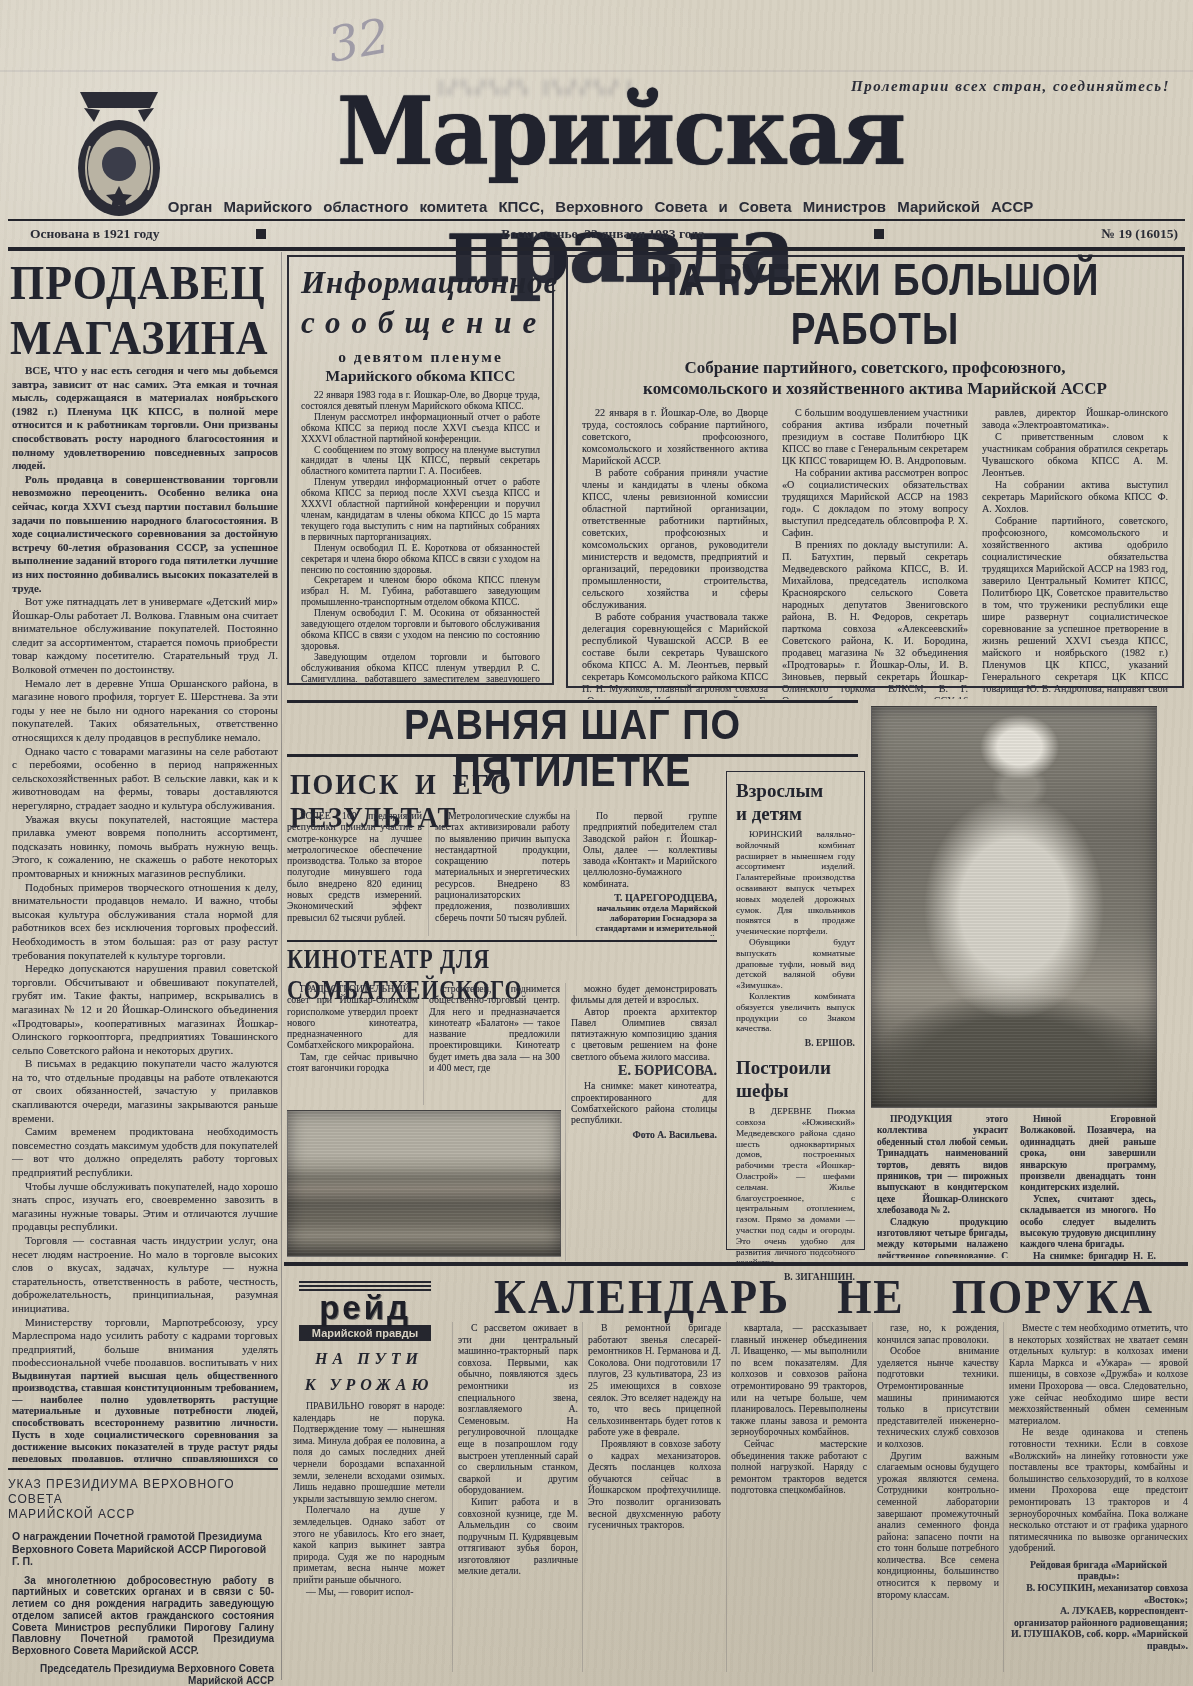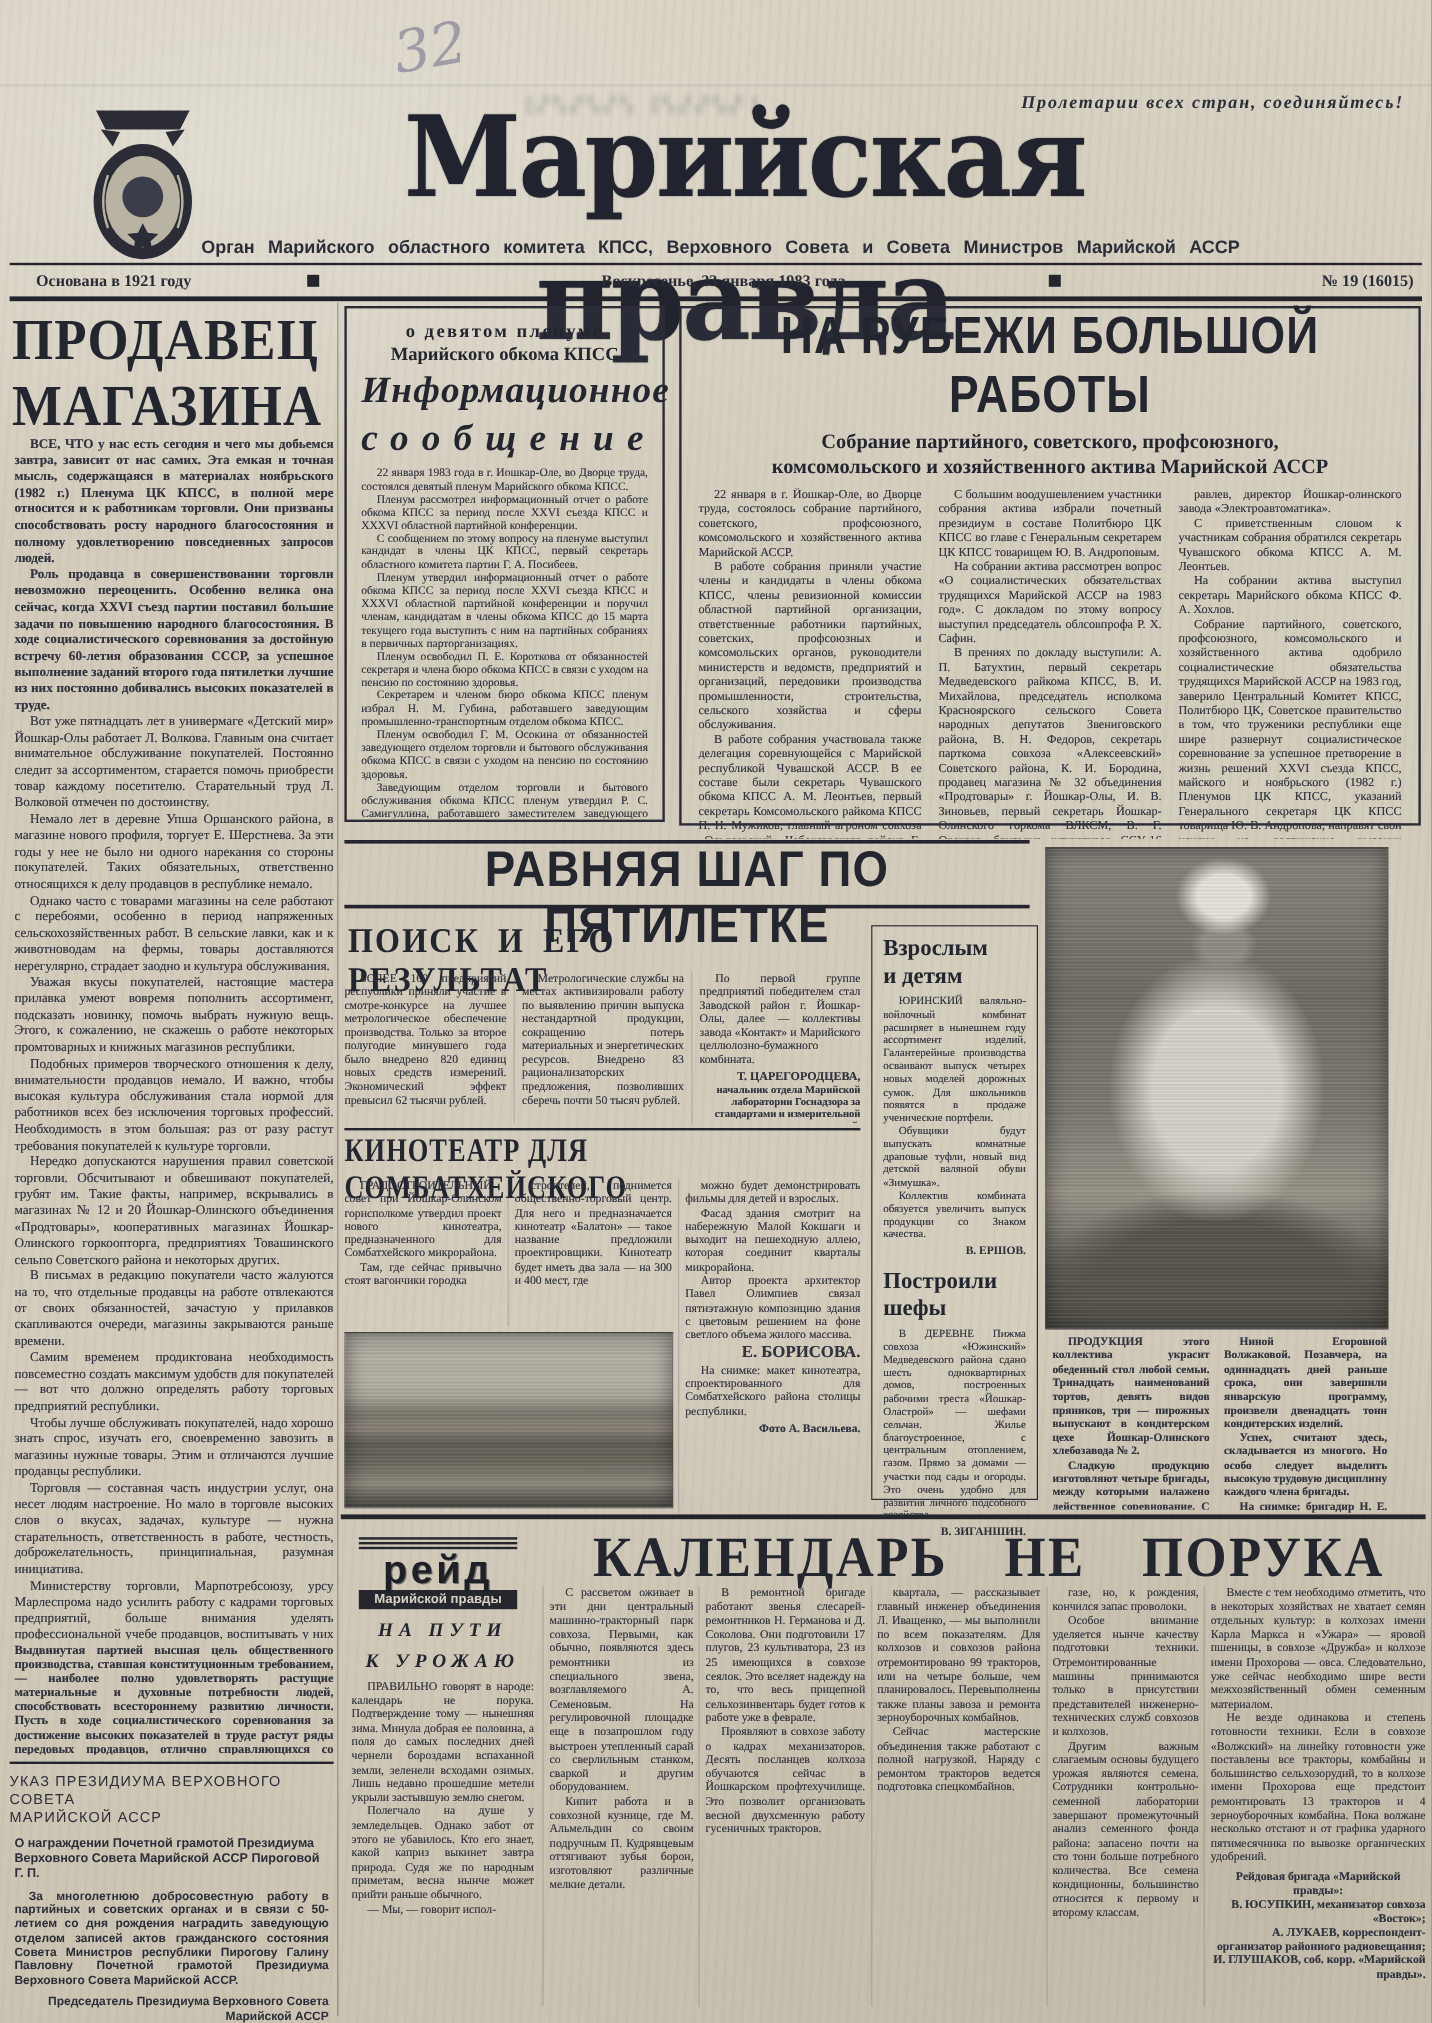--- a/index.html
+++ b/index.html
@@ -86,27 +86,27 @@
       <p class="para" data-name="paragraph">Чтобы лучше обслуживать покупателей, надо хорошо знать спрос, изучать его, своевременно завозить в магазины нужные товары. Этим и отличаются лучшие продавцы республики.</p>
       <p class="para" data-name="paragraph">Торговля — составная часть индустрии услуг, она несет людям настроение. Но мало в торговле высоких слов о вкусах, задачах, культуре — нужна старательность, ответственность в работе, честность, доброжелательность, принципиальная, разумная инициатива.</p>
       <p class="para" data-name="paragraph">Министерству торговли, Марпотребсоюзу, урсу Марлеспрома надо усилить работу с кадрами торговых предприятий, больше внимания уделять профессиональной учебе продавцов, воспитывать у них чувство высокой ответственности за порученное дело.</p>
     </div>
   <style>[data-name="prodavec-body"] p:nth-child(-n+2){font-weight:700;}</style>
   <div class="abs body-text" data-name="prodavec-closing" style="left:12px;top:1370px;width:266px;height:92px;overflow:hidden;font-weight:700;font-size:10.4px;line-height:11.8px;">Выдвинутая партией высшая цель общественного производства, ставшая конституционным требованием, — наиболее полно удовлетворять растущие материальные и духовные потребности людей, способствовать всестороннему развитию личности. Пусть в ходе социалистического соревнования за достижение высоких показателей в труде растут ряды передовых продавцов, отлично справляющихся со своими ответственными и важными делами.</div>
 
   <div class="abs vrule" style="left:281px;top:252px;height:1428px;" data-name="column-rule"></div>
 
   <div class="abs box" data-name="info-article" style="left:287px;top:255px;width:267px;height:430px;padding:6px 12px;box-sizing:border-box;">
+    <div class="headline-serif" data-name="info-headline" style="text-align:center;font-style:italic;font-size:31px;line-height:40px;">
+      <div data-name="headline-line" style="letter-spacing:1px;">Информационное</div>
+      <div data-name="headline-line" style="letter-spacing:11px;">сообщение</div>
+    </div>
     <div class="headline-serif" data-name="info-subhead" style="text-align:center;font-size:15.5px;line-height:19px;margin-top:4px;">
       <div data-name="subhead-line" style="letter-spacing:2px;">о девятом пленуме</div>
       <div data-name="subhead-line">Марийского обкома КПСС</div>
-    </div>
-    <div class="headline-serif" data-name="info-headline" style="text-align:center;font-style:italic;font-size:31px;line-height:40px;">
-      <div data-name="headline-line" style="letter-spacing:1px;">Информационное</div>
-      <div data-name="headline-line" style="letter-spacing:11px;">сообщение</div>
     </div>
     <div class="body-text tight" data-name="info-body" style="margin-top:5px;height:292px;overflow:hidden;font-size:9.6px;line-height:10.9px;">
         <p class="para" data-name="paragraph">22 января 1983 года в г. Йошкар-Оле, во Дворце труда, состоялся девятый пленум Марийского обкома КПСС.</p>
         <p class="para" data-name="paragraph">Пленум рассмотрел информационный отчет о работе обкома КПСС за период после XXVI съезда КПСС и XXXVI областной партийной конференции.</p>
         <p class="para" data-name="paragraph">С сообщением по этому вопросу на пленуме выступил кандидат в члены ЦК КПСС, первый секретарь областного комитета партии Г. А. Посибеев.</p>
         <p class="para" data-name="paragraph">Пленум утвердил информационный отчет о работе обкома КПСС за период после XXVI съезда КПСС и XXXVI областной партийной конференции и поручил членам, кандидатам в члены обкома КПСС до 15 марта текущего года выступить с ним на партийных собраниях в первичных парторганизациях.</p>
         <p class="para" data-name="paragraph">Пленум освободил П. Е. Короткова от обязанностей секретаря и члена бюро обкома КПСС в связи с уходом на пенсию по состоянию здоровья.</p>
         <p class="para" data-name="paragraph">Секретарем и членом бюро обкома КПСС пленум избрал Н. М. Губина, работавшего заведующим промышленно-транспортным отделом обкома КПСС.</p>
         <p class="para" data-name="paragraph">Пленум освободил Г. М. Осокина от обязанностей заведующего отделом торговли и бытового обслуживания обкома КПСС в связи с уходом на пенсию по состоянию здоровья.</p>
         <p class="para" data-name="paragraph">Заведующим отделом торговли и бытового обслуживания обкома КПСС пленум утвердил Р. С. Самигуллина, работавшего заместителем заведующего этим отделом.</p>
@@ -169,21 +169,20 @@
     <div class="body-text tight abs" data-name="article-column" style="left:0;top:0;width:131px;height:122px;overflow:hidden;font-size:9.8px;line-height:11.3px;">
         <p class="para" data-name="paragraph">ГРАДОСТРОИТЕЛЬНЫЙ совет при Йошкар-Олинском горисполкоме утвердил проект нового кинотеатра, предназначенного для Сомбатхейского микрорайона.</p>
         <p class="para" data-name="paragraph">Там, где сейчас привычно стоят вагончики городка</p>
       </div>
     <div class="body-text tight abs" data-name="article-column" style="left:142px;top:0;width:131px;height:122px;overflow:hidden;font-size:9.8px;line-height:11.3px;">
         <p class="para" data-name="paragraph">строителей, поднимется общественно-торговый центр. Для него и предназначается кинотеатр «Балатон» — такое название предложили проектировщики. Кинотеатр будет иметь два зала — на 300 и 400 мест, где</p>
       </div>
     <div class="body-text tight abs" data-name="article-column" style="left:284px;top:0;width:146px;height:278px;overflow:hidden;font-size:9.8px;line-height:11.3px;">
       <div data-name="column-text">
           <p class="para" data-name="paragraph">можно будет демонстрировать фильмы для детей и взрослых.</p>
-          <p class="para" data-name="paragraph">Фасад здания смотрит на набережную Малой Кокшаги и выходит на пешеходную аллею, которая соединит кварталы микрорайона.</p>
           <p class="para" data-name="paragraph">Автор проекта архитектор Павел Олимпиев связал пятиэтажную композицию здания с цветовым решением на фоне светлого объема жилого массива.</p>
         </div>
       <div class="byline" data-name="byline" style="font-size:14px;">Е. БОРИСОВА.</div>
       <p class="para" data-name="photo-caption" style="margin-top:4px;">На снимке: макет кинотеатра, спроектированного для Сомбатхейского района столицы республики.</p>
       <div class="byline" data-name="photo-credit" style="font-size:9.6px;">Фото А. Васильева.</div>
     </div>
   </div>
   <div class="abs vrule-light" style="left:423px;top:983px;height:122px;" data-name="gutter-rule"></div>
   <div class="abs vrule-light" style="left:565px;top:983px;height:278px;" data-name="gutter-rule"></div>
 

